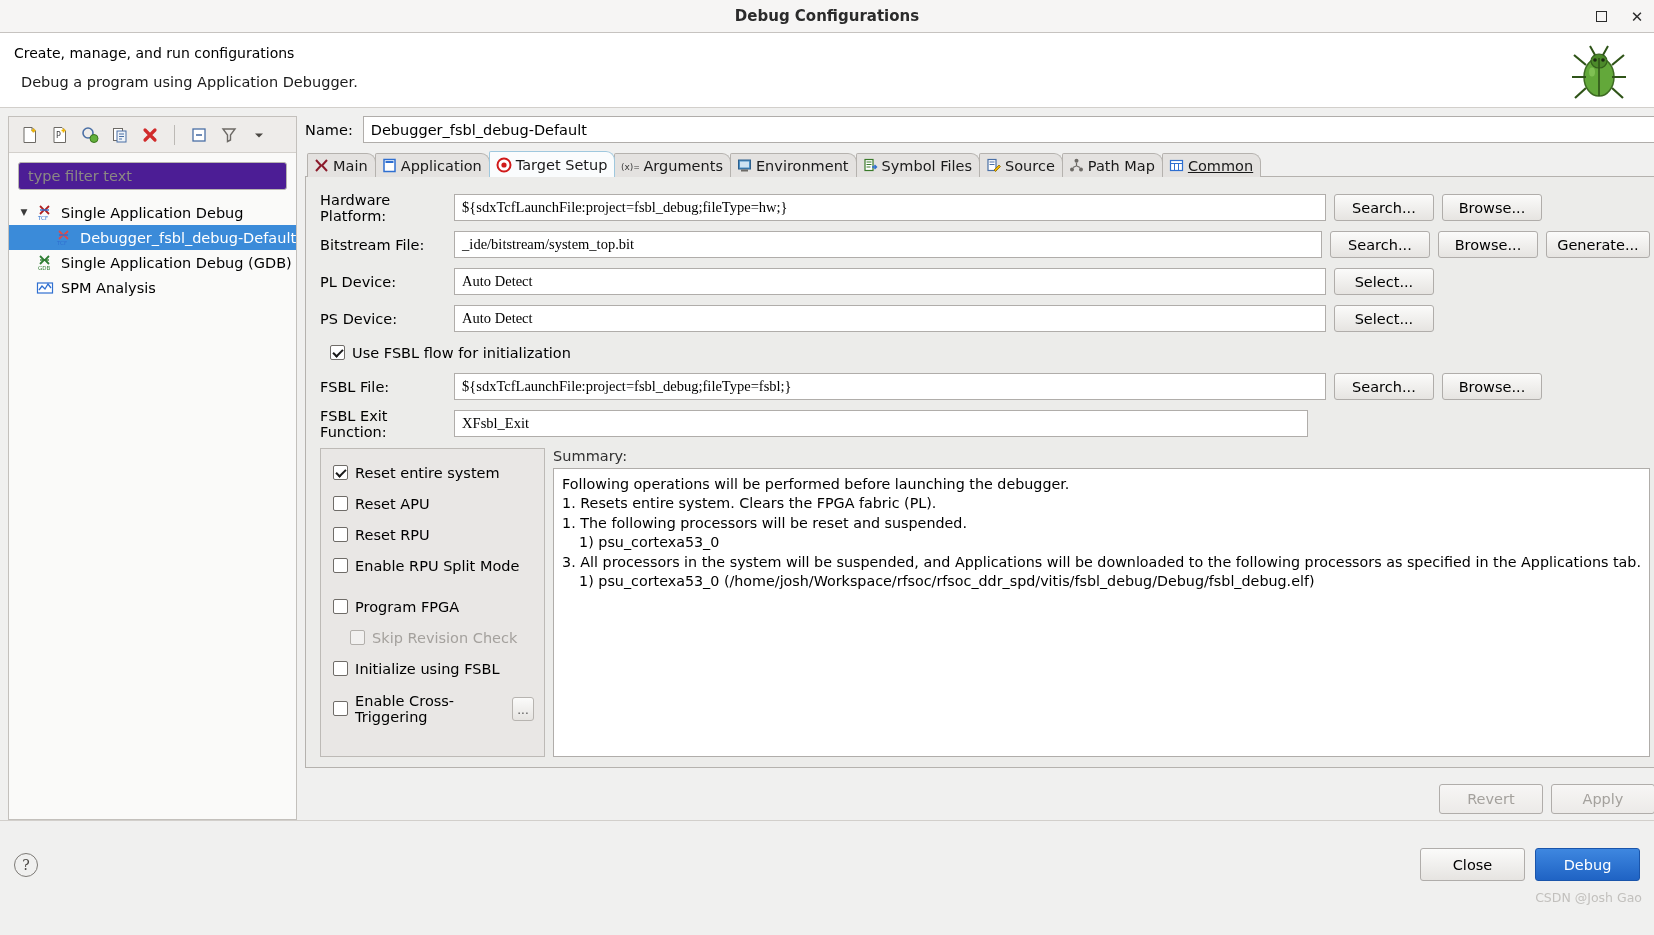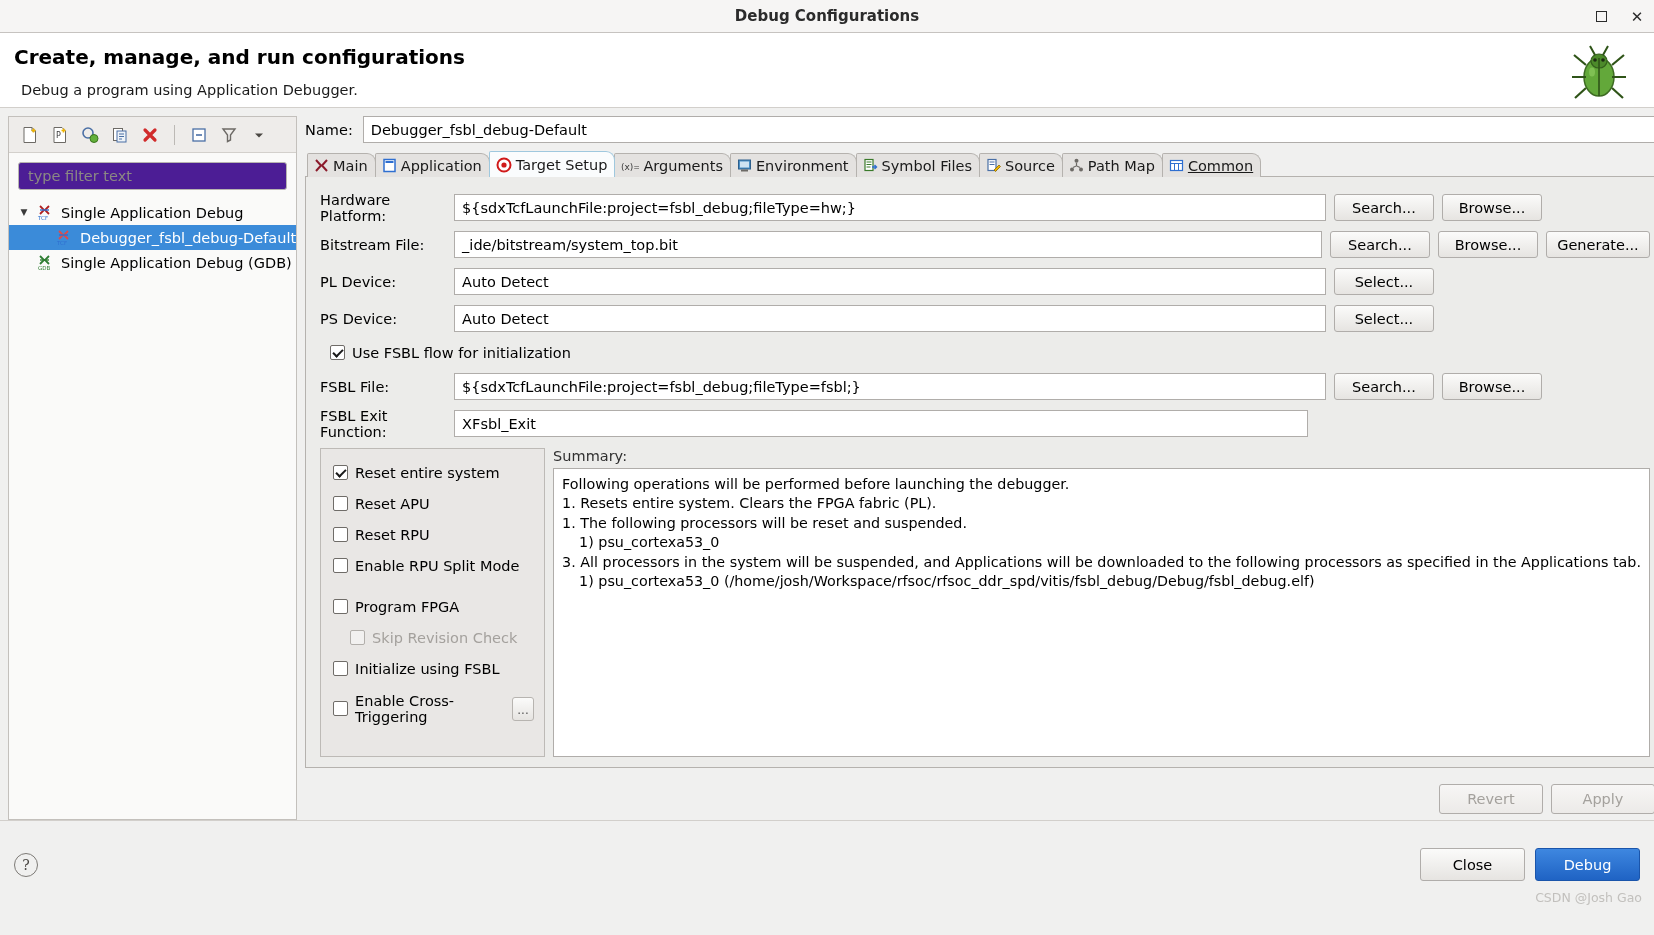--- a/index.html
+++ b/index.html
@@ -36,21 +36,21 @@
   .sq { width: 11px; height: 11px; border: 1.6px solid #2b2b2b; }
 
   
   .banner {
     height: 75px;
     background: #fff;
     border-bottom: 1px solid #d2cfcb;
     position: relative;
     padding: 12px 16px 0 14px;
   }
-  .banner h1 { font-size: 20px; font-weight: bold; margin: 0 0 13px 0; }
+  .banner h1 { font-size: 14px; font-weight: normal; margin: 0 0 13px 0; }
   .banner p  { font-size: 14.5px; margin: 0 0 0 7px; color: #1a1a1a; }
   .bug {
     position: absolute; right: 22px; top: 8px;
     width: 66px; height: 62px;
   }
 
   
   .body-wrap {
     display: flex;
     padding: 8px 8px 0 8px;
@@ -172,21 +172,21 @@
   
   .frow { display: flex; align-items: center; height: 37px; gap: 8px; }
   .flabel { width: 126px; font-size: 14.5px; }
   .finput {
     flex: 1; height: 27px;
     background: #fff;
     border: 1px solid #b0adaa;
     display: flex; align-items: center;
     padding: 0 7px;
     font-size: 14.5px;
-    min-width: 0; overflow: hidden; white-space: nowrap;
+    min-width: 0; overflow: hidden; white-space: nowrap; font-family: Liberation Serif, serif;
   }
   .btn {
     height: 27px;
     min-width: 100px;
     background: linear-gradient(180deg,#fbfbfa 0%,#e6e4e1 100%);
     border: 1px solid #b0adaa;
     border-radius: 3px;
     display: flex; align-items: center; justify-content: center;
     font-size: 14.5px;
     padding: 0 10px;
@@ -415,20 +415,30 @@
         <span class="ticon">
           <svg width="18" height="18" viewBox="0 0 18 18">
             <path d="M4 2l4 4-4 4 M13 2L9 6l4 4" stroke="#2e7d32" stroke-width="1.8" fill="none"></path>
             <path d="M4 6h9" stroke="#2e7d32" stroke-width="1.4"></path>
             <text x="2" y="16" font-size="5.5" fill="#2e7d32" font-family="DejaVu Sans">GDB</text>
           </svg>
         </span>
         <span class="tlabel">Single Application Debug (GDB)</span>
       </div>
 
+      <div class="tnode">
+        <span class="tindent"></span>
+        <span class="ticon">
+          <svg width="18" height="18" viewBox="0 0 18 18">
+            <rect x="1.5" y="4" width="15" height="10" fill="#fff" stroke="#2f6fd0" stroke-width="1.2"></rect>
+            <path d="M3 11l3-4 3 3 3-5 3 4" stroke="#2f6fd0" stroke-width="1.3" fill="none"></path>
+          </svg>
+        </span>
+        <span class="tlabel">SPM Analysis</span>
+      </div>
     </div>
 
   </div>
 
   <div class="right">
 
     <div class="name-row">
       <span class="lbl">Name:</span>
       <div class="name-input">
         <span>Debugger_fsbl_debug-Default</span>

